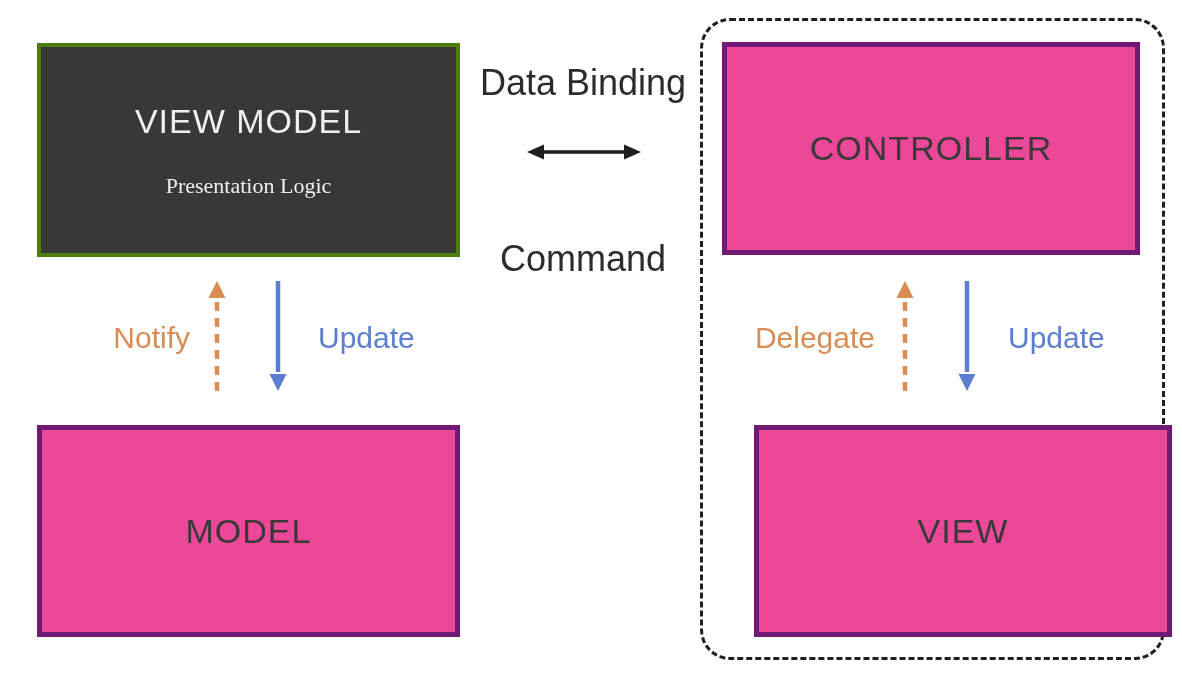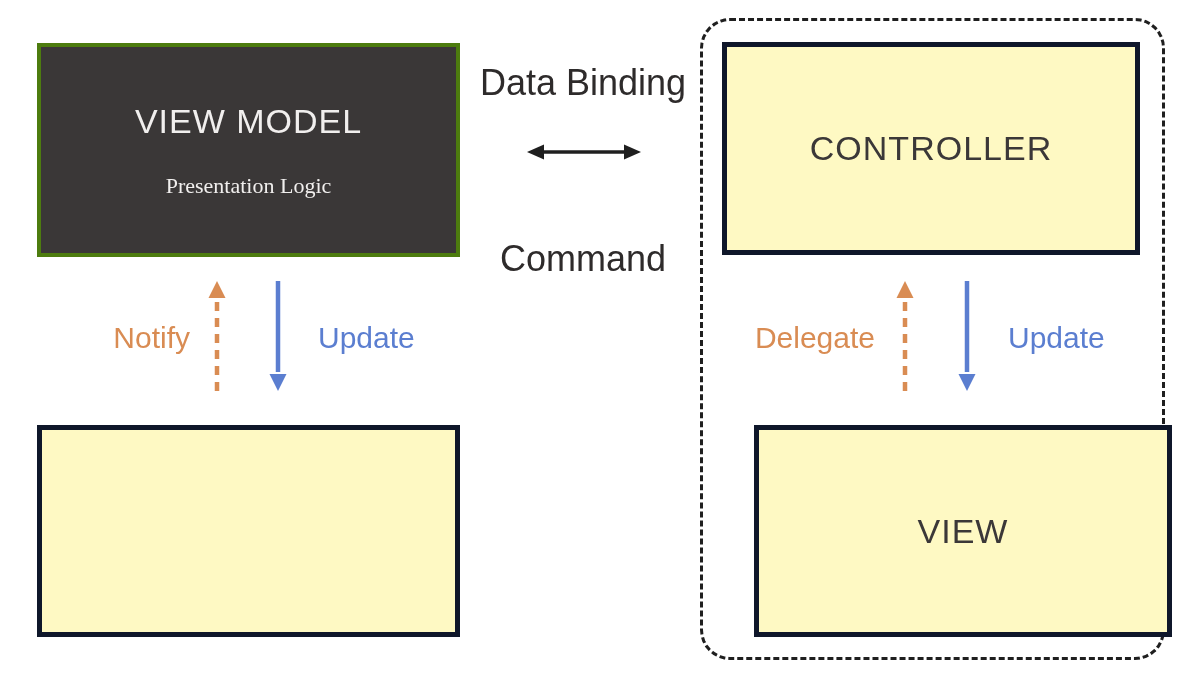--- a/index.html
+++ b/index.html
@@ -12,22 +12,22 @@
   }
   .box{
     position:absolute;
     display:flex;flex-direction:column;
     align-items:center;justify-content:center;
     gap:32px;
     box-sizing:border-box;
     text-align:center;
   }
   .box.white{
-    background:#fef9c3;
-    border:5px solid #0f172a;
+    background:#ec4899;
+    border:5px solid #701a75;
   }
   .box.dark{
     background:#3a3737;
     border:4px solid #4d7c0f;
   }
   .box-title{
     font-size:34px;
     letter-spacing:1px;
     color:#3b3838;
     font-weight:400;
@@ -89,20 +89,21 @@
 <body>
 
 <div class="canvas">
 
   <div class="box dark" id="viewmodel-box">
     <div class="box-title" data-bind="mvvm.view_model.title">VIEW MODEL</div>
     <div class="box-subtitle" data-bind="mvvm.view_model.subtitle">Presentation Logic</div>
   </div>
 
   <div class="box white" id="model-box">
+    <div class="box-title" data-bind="mvvm.model.title">MODEL</div>
   </div>
 
   <div id="mvc-container"></div>
 
   <div class="box white" id="controller-box">
     <div class="box-title" data-bind="mvc.controller.title">CONTROLLER</div>
   </div>
 
   <div class="box white" id="view-box">
     <div class="box-title" data-bind="mvc.view.title">VIEW</div>

